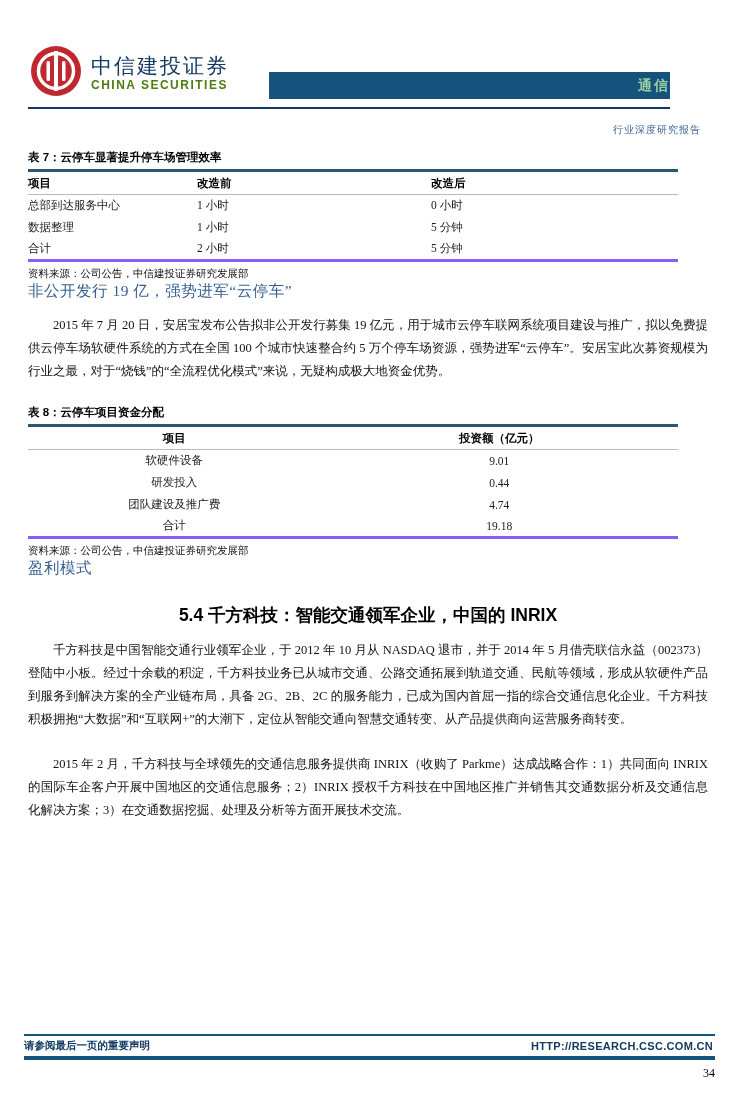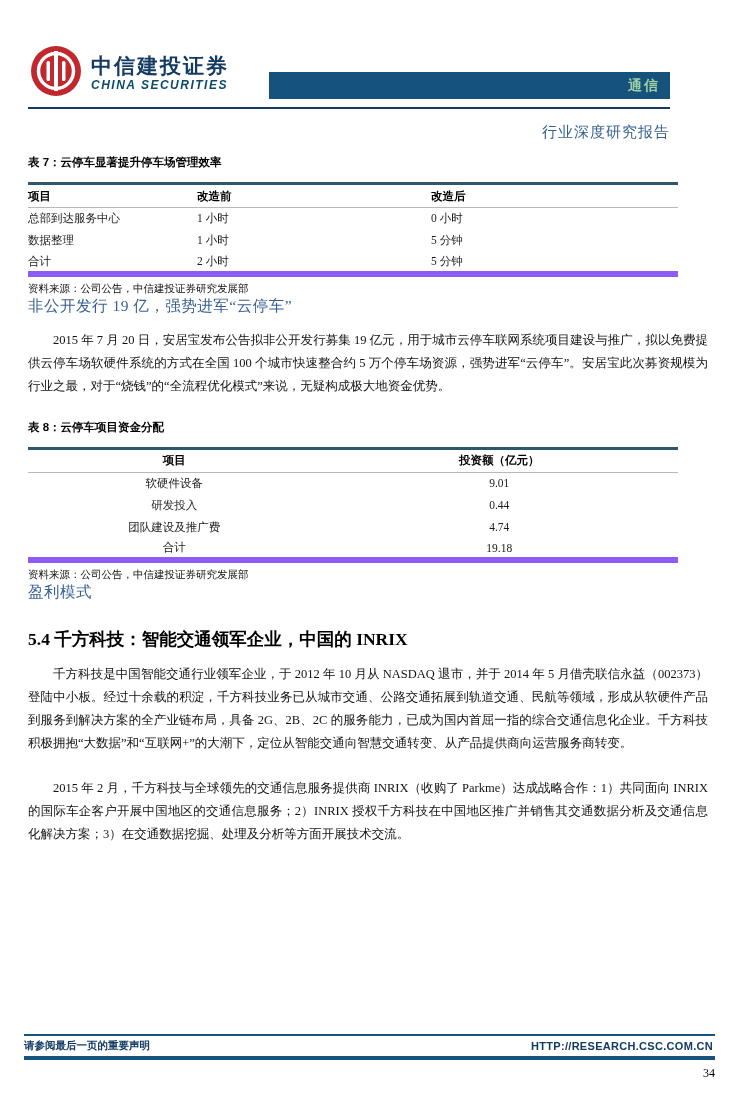--- a/index.html
+++ b/index.html
@@ -10,49 +10,49 @@
     margin:0 auto;
     background:#ffffff;
     font-family:"Liberation Serif","DejaVu Serif",serif;
     color:#1a1a1a;
     overflow:hidden;
   }
   
   .header-area { padding:45px 71px 0 30px; }
   .header-row { display:flex; align-items:flex-end; }
   .brand { display:flex; align-items:center; gap:9px; }
-  .brand-cn { font-family:"Liberation Sans",sans-serif; font-weight:bold; font-size:21px; color:#123a63; letter-spacing:2px; line-height:1.15; }
-  .brand-en { font-family:"Liberation Sans",sans-serif; font-weight:bold; font-size:12px; color:#0c4a6e; letter-spacing:1.5px;font-style:italic; }
+  .brand-cn { font-family:"Liberation Sans",sans-serif; font-weight:normal; font-size:21px; color:#123a63; letter-spacing:2px; line-height:1.15; }
+  .brand-en { font-family:"Liberation Sans",sans-serif; font-weight:bold; font-size:12px; color:#4d7c0f; letter-spacing:1.5px; }
   .sector-bar {
     flex:1; height:27px; margin-left:40px; margin-bottom:2px;
     background:#15527C;
     display:flex; align-items:center; justify-content:flex-end;
-    padding-right:10px;
+    padding-right:0;
   }
   .sector-label { font-family:"Liberation Sans",sans-serif; font-weight:bold; font-size:14px; color:#9FCFA5; letter-spacing:2px; }
   .header-rule { margin:6px 71px 0 28px; border-top:2px solid #123a63; }
-  .report-type { margin:14px 71px 0 0; text-align:right; font-size:15px; color:#365F91; letter-spacing:1px; }
+  .report-type { margin:14px 40px 0 0; text-align:right; font-size:10px; color:#365F91; letter-spacing:1px; }
 
   
   .content { padding:0 33px 0 28px; }
   .tbl-caption { margin-top:13px; font-family:"Liberation Sans",sans-serif; font-weight:bold; font-size:11.5px; color:#000; }
-  table.data { width:650px; border-collapse:collapse; margin-top:12px; border-top:3px solid #2B5870; border-bottom:6px solid #8b5cf6; }
+  table.data { width:650px; border-collapse:collapse; margin-top:4px; border-top:3px solid #2B5870; border-bottom:3px solid #8b5cf6; }
   table.data th { font-family:"Liberation Sans",sans-serif; font-weight:bold; font-size:11.5px; color:#000; text-align:left; height:24px; border-bottom:1px solid #b9b9b9; }
   table.data td { font-size:11.5px; height:22px; }
   table.t7 th:nth-child(1), table.t7 td:nth-child(1){ width:26%; }
   table.t7 th:nth-child(2), table.t7 td:nth-child(2){ width:36%; }
   table.t7 th:nth-child(3), table.t7 td:nth-child(3){ width:38%; }
   table.t8 th, table.t8 td { text-align:center; }
   table.t8 th:nth-child(1), table.t8 td:nth-child(1){ width:45%; }
   table.t8 th:nth-child(2), table.t8 td:nth-child(2){ width:55%; }
   .tbl-source { margin-top:5px; font-size:10.5px; color:#111; }
 
   .sec-heading { font-size:15.5px; color:#365F91; letter-spacing:0.5px; }
   .body-para { margin-top:12px; font-size:12.5px; line-height:23px; text-align:justify; text-indent:2em; color:#111; width:680px; }
-  .big-heading { margin-top:24px; font-family:Liberation Serif, serif; font-weight:bold; font-size:17.5px; color:#000; }
+  .big-heading { margin-top:24px; font-family:Liberation Sans, sans-serif; font-weight:bold; font-size:17.5px; color:#000;text-align:center; }
 
   
   .footer { position:absolute; left:24px; right:26px; top:1034px; }
   .footer-rule-top { border-top:2px solid #15527C; }
   .footer-row { display:flex; justify-content:space-between; align-items:center; padding:3px 2px 3px 0; }
   .footer-disclaimer { font-weight:bold; font-size:10.5px; color:#123a63; }
   .footer-url { font-family:"Liberation Sans",sans-serif; font-weight:bold; font-size:11px; color:#123a63; letter-spacing:0.3px;padding-left:8px; }
   .footer-rule-bottom { border-top:4px solid #15527C; }
   .page-number { margin-top:6px; text-align:right; font-size:12px; color:#000; }
 </style>

